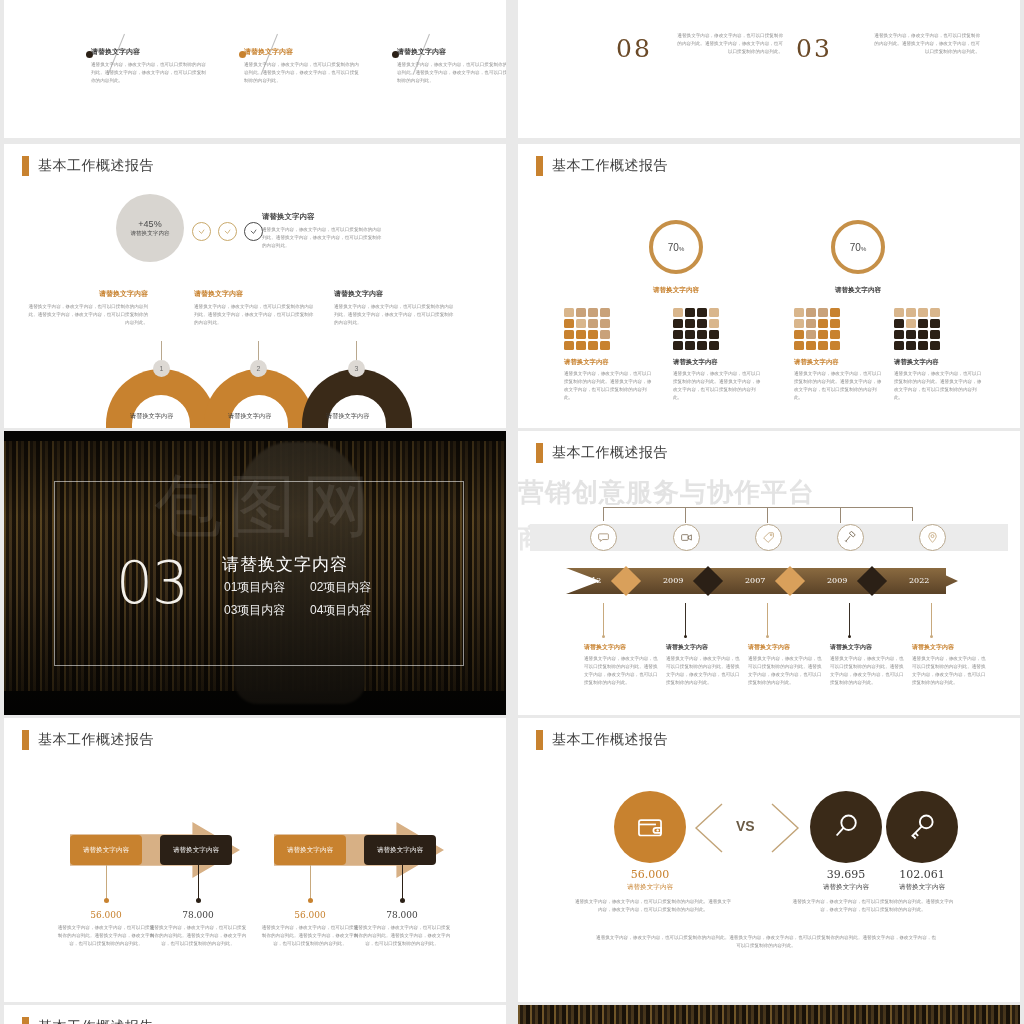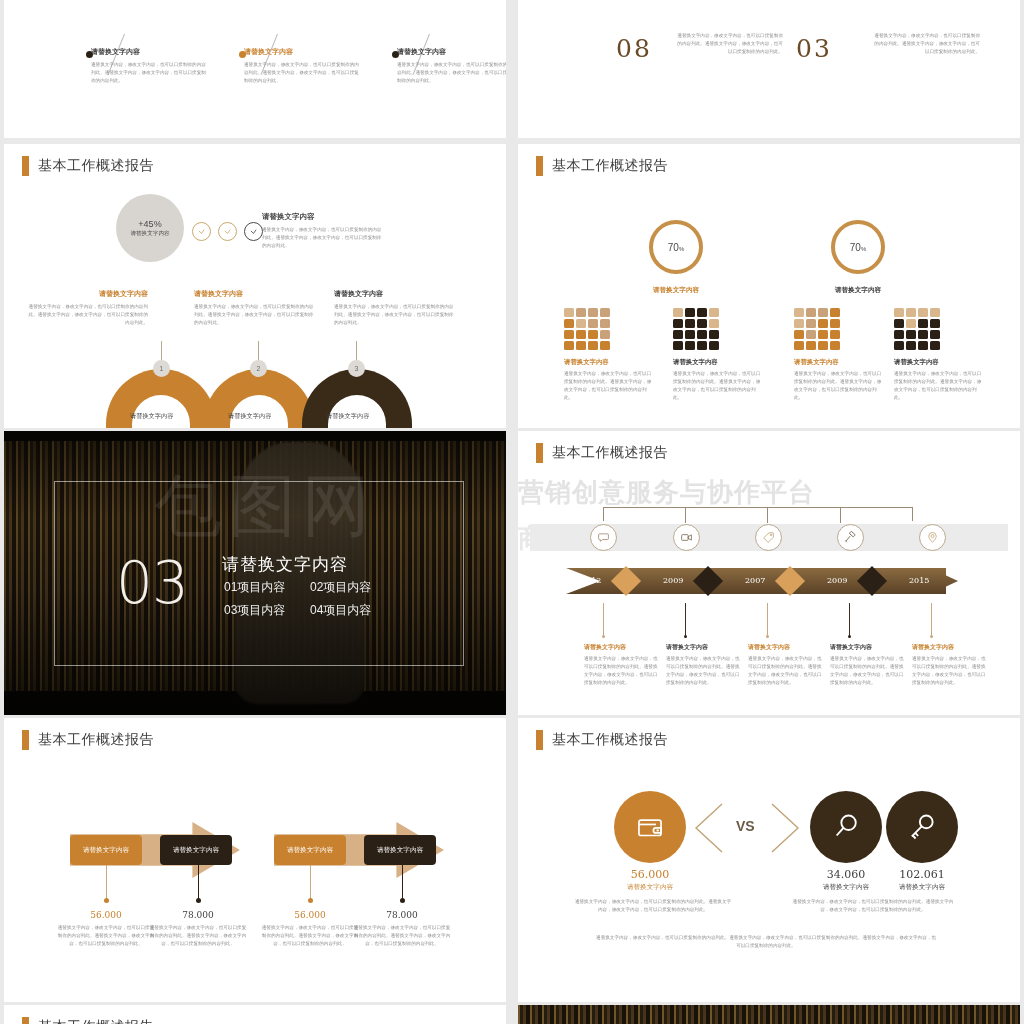--- a/index.html
+++ b/index.html
@@ -369,21 +369,21 @@
     <div class="arrowbar" style="left:48px;top:137px;width:380px;background:linear-gradient(180deg,#8a6a40,#5a4227);clip-path:polygon(0 0,100% 0,100% 100%,0 100%,9% 50%);"></div>
     <div class="arrowbar" style="left:412px;top:137px;width:28px;background:linear-gradient(180deg,#8a6a40,#5a4227);clip-path:polygon(0 0,100% 50%,0 100%);"></div>
     <div class="tldia" style="left:95px;top:137px;background:#d9a05b;transform:rotate(45deg) scale(.82);"></div>
     <div class="tldia" style="left:177px;top:137px;background:#2b2016;transform:rotate(45deg) scale(.82);"></div>
     <div class="tldia" style="left:259px;top:137px;background:#d9a05b;transform:rotate(45deg) scale(.82);"></div>
     <div class="tldia" style="left:341px;top:137px;background:#2b2016;transform:rotate(45deg) scale(.82);"></div>
     <div class="tlyear" style="left:63px;top:145px;">2012</div>
     <div class="tlyear" style="left:145px;top:145px;">2009</div>
     <div class="tlyear" style="left:227px;top:145px;">2007</div>
     <div class="tlyear" style="left:309px;top:145px;">2009</div>
-    <div class="tlyear" style="left:391px;top:145px;">2015</div>
+    <div class="tlyear" style="left:391px;top:145px;">2022</div>
 
     <div class="tlstem" style="left:85px;top:172px;height:34px;background:#c8a97d;"></div>
     <div class="tlstem" style="left:167px;top:172px;height:34px;background:#3a3026;"></div>
     <div class="tlstem" style="left:249px;top:172px;height:34px;background:#c8a97d;"></div>
     <div class="tlstem" style="left:331px;top:172px;height:34px;background:#3a3026;"></div>
     <div class="tlstem" style="left:413px;top:172px;height:34px;background:#c8a97d;"></div>
     <div class="tlsdot" style="left:84px;top:204px;background:#c8a97d;"></div>
     <div class="tlsdot" style="left:166px;top:204px;background:#2b2016;"></div>
     <div class="tlsdot" style="left:248px;top:204px;background:#c8a97d;"></div>
     <div class="tlsdot" style="left:330px;top:204px;background:#2b2016;"></div>
@@ -484,21 +484,21 @@
       <svg viewBox="0 0 40 40" fill="none" stroke="#fff" stroke-width="2.2">
           <circle cx="25" cy="14" r="7.5"></circle>
           <path d="M20 19 8 31"></path>
           <path d="M12 27l3.5 3.5"></path>
           <path d="M9 30l3.5 3.5"></path>
         </svg>
     </div>
     <div class="vnum" style="left:82px;top:150px;width:100px;color:#c8822f;">56.000</div>
     <div class="vlbl" style="left:82px;top:165px;width:100px;color:#c8822f;">请替换文字内容</div>
     <div class="vbody" style="left:55px;top:180px;width:160px;text-align:center;">通替换文字内容，修改文字内容，也可以口接复制你的内容列此。通替换文字内容，修改文字内容，也可以口接复制你的内容列此。</div>
-    <div class="vnum" style="left:278px;top:150px;width:100px;color:#3f3f3f;">34.060</div>
+    <div class="vnum" style="left:278px;top:150px;width:100px;color:#3f3f3f;">39.695</div>
     <div class="vlbl" style="left:278px;top:165px;width:100px;color:#3f3f3f;">请替换文字内容</div>
     <div class="vnum" style="left:354px;top:150px;width:100px;color:#3f3f3f;">102.061</div>
     <div class="vlbl" style="left:354px;top:165px;width:100px;color:#3f3f3f;">请替换文字内容</div>
     <div class="vbody" style="left:272px;top:180px;width:166px;text-align:center;">通替换文字内容，修改文字内容，也可以口接复制你的内容列此。通替换文字内容，修改文字内容，也可以口接复制你的内容列此。</div>
     <div class="vbody" style="left:78px;top:216px;width:340px;text-align:center;">通替换文字内容，修改文字内容，也可以口接复制你的内容列此。通替换文字内容，修改文字内容，也可以口接复制你的内容列此。通替换文字内容，修改文字内容，也可以口接复制你的内容列此。</div>
   </div>
 
   <div class="slide" style="left:4px;top:1005px;width:502px;height:284px;">
     <div class="hdr">
       <span class="hdr-bar"></span>

